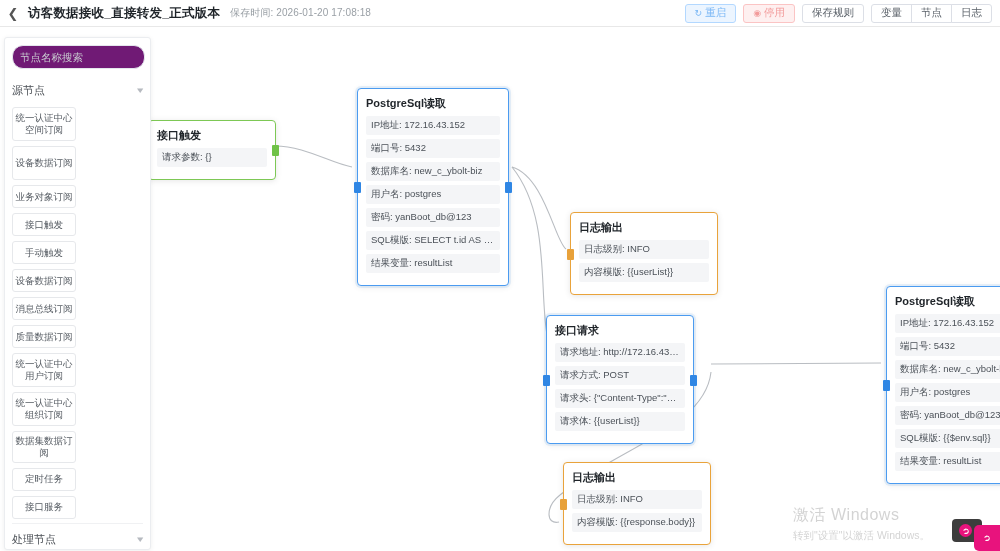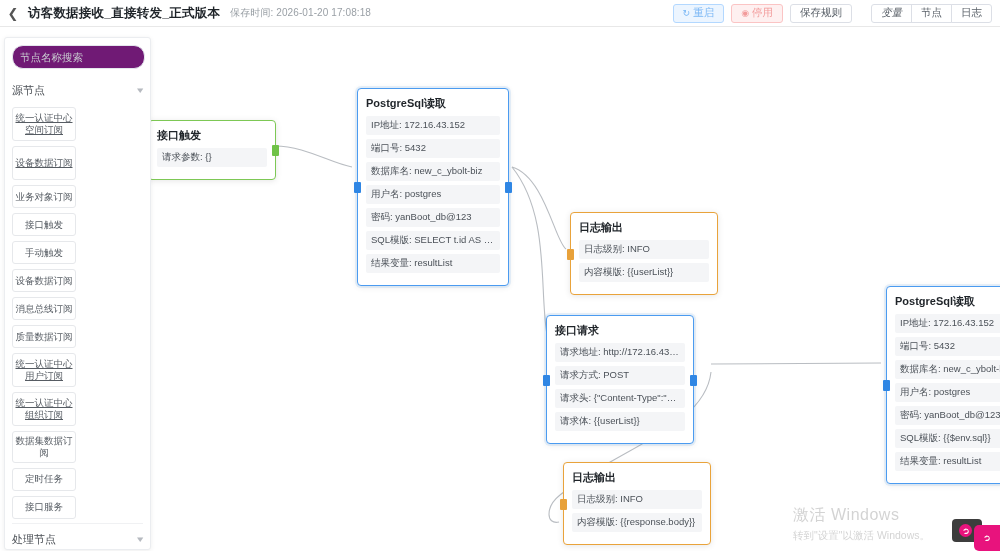--- a/index.html
+++ b/index.html
@@ -33,21 +33,21 @@
   }
   .btn {
     height: 19px; padding: 0 9px; border-radius: 3px; font-size: 10.5px;
     display: inline-flex; align-items: center; gap: 3px; cursor: pointer;
     border: 1px solid #dcdfe6; background: #fff; color: #5a6169; white-space: nowrap;
   }
   .btn-restart { background:#ecf5ff; border-color:#b3d8ff; color:#7ab7f5; }
   .btn-stop { background:#fef0f0; border-color:#fbc4c4; color:#f29b9b; }
   .btn-group { display:flex; }
   .btn-group .btn { border-radius:0; margin-left:-1px; }
-  .btn-group .btn:first-child { border-radius:3px 0 0 3px; margin-left:12px;font-style:italic; }
+  .btn-group .btn:first-child { border-radius:3px 0 0 3px; margin-left:0; }
   .btn-group .btn:last-child { border-radius:0 3px 3px 0; }
   .mini-ico { font-size: 9px; line-height: 1; display:inline-block; }
 
   
   .sidebar {
     position: absolute; top: 37px; left: 4px; width: 147px; height: 513px;
     background: #ffffff; border: 1px solid #ebedf0; border-radius: 3px;
     box-shadow: 0 1px 5px rgba(0,0,0,.07);
     z-index: 30; overflow: hidden; padding: 7px 7px 0 7px;
   }
@@ -65,21 +65,21 @@
   .sec-head.first { border-top: none; padding-top:0; margin-top: 8px; }
   .sec-title { font-size: 11px; color: #4a4f55; }
   .chev { font-size: 9px; color: #b6bac0; transform: scaleX(1.4); }
   .chip-grid { display: flex; flex-wrap: wrap; gap: 5px; margin-top: 4px; }
   .chip {
     width: 64px; min-height: 23px; border: 1px solid #e6e8eb; border-radius: 3px;
     background: #fff; font-size: 9.5px; color: #565c63; display: flex;
     align-items: center; justify-content: center; text-align: center;
     line-height: 1.25; padding: 3px 2px; cursor: grab; user-select: none;
   }
-  .chip.tall { min-height: 34px; text-decoration: underline; }
+  .chip.tall { min-height: 34px; }
 
   
   .canvas { position: absolute; inset: 27px 0 0 0; background: #ffffff; overflow: hidden; }
   .edges { position: absolute; inset: 0; width: 1000px; height: 524px; }
 
   .node {
     position: absolute; background: #ffffff; border-radius: 4px;
     border: 1px solid #cfd4da; box-shadow: 0 1px 6px rgba(0,0,0,.10);
     padding: 7px 8px 8px 8px; z-index: 10;
   }

